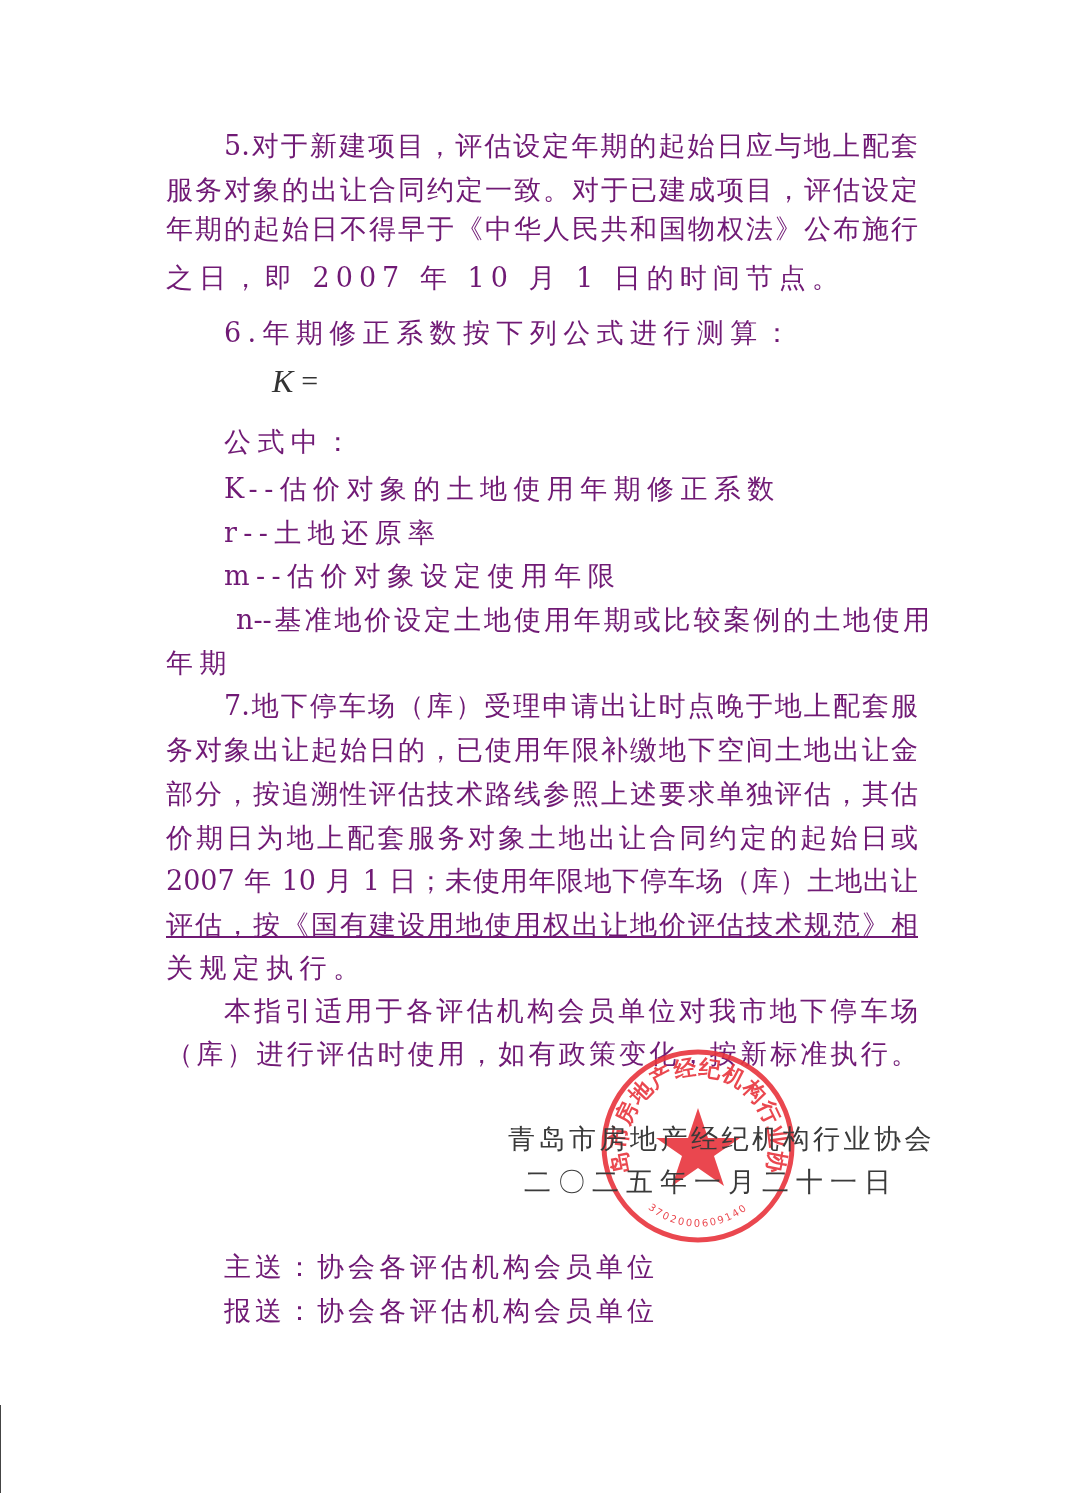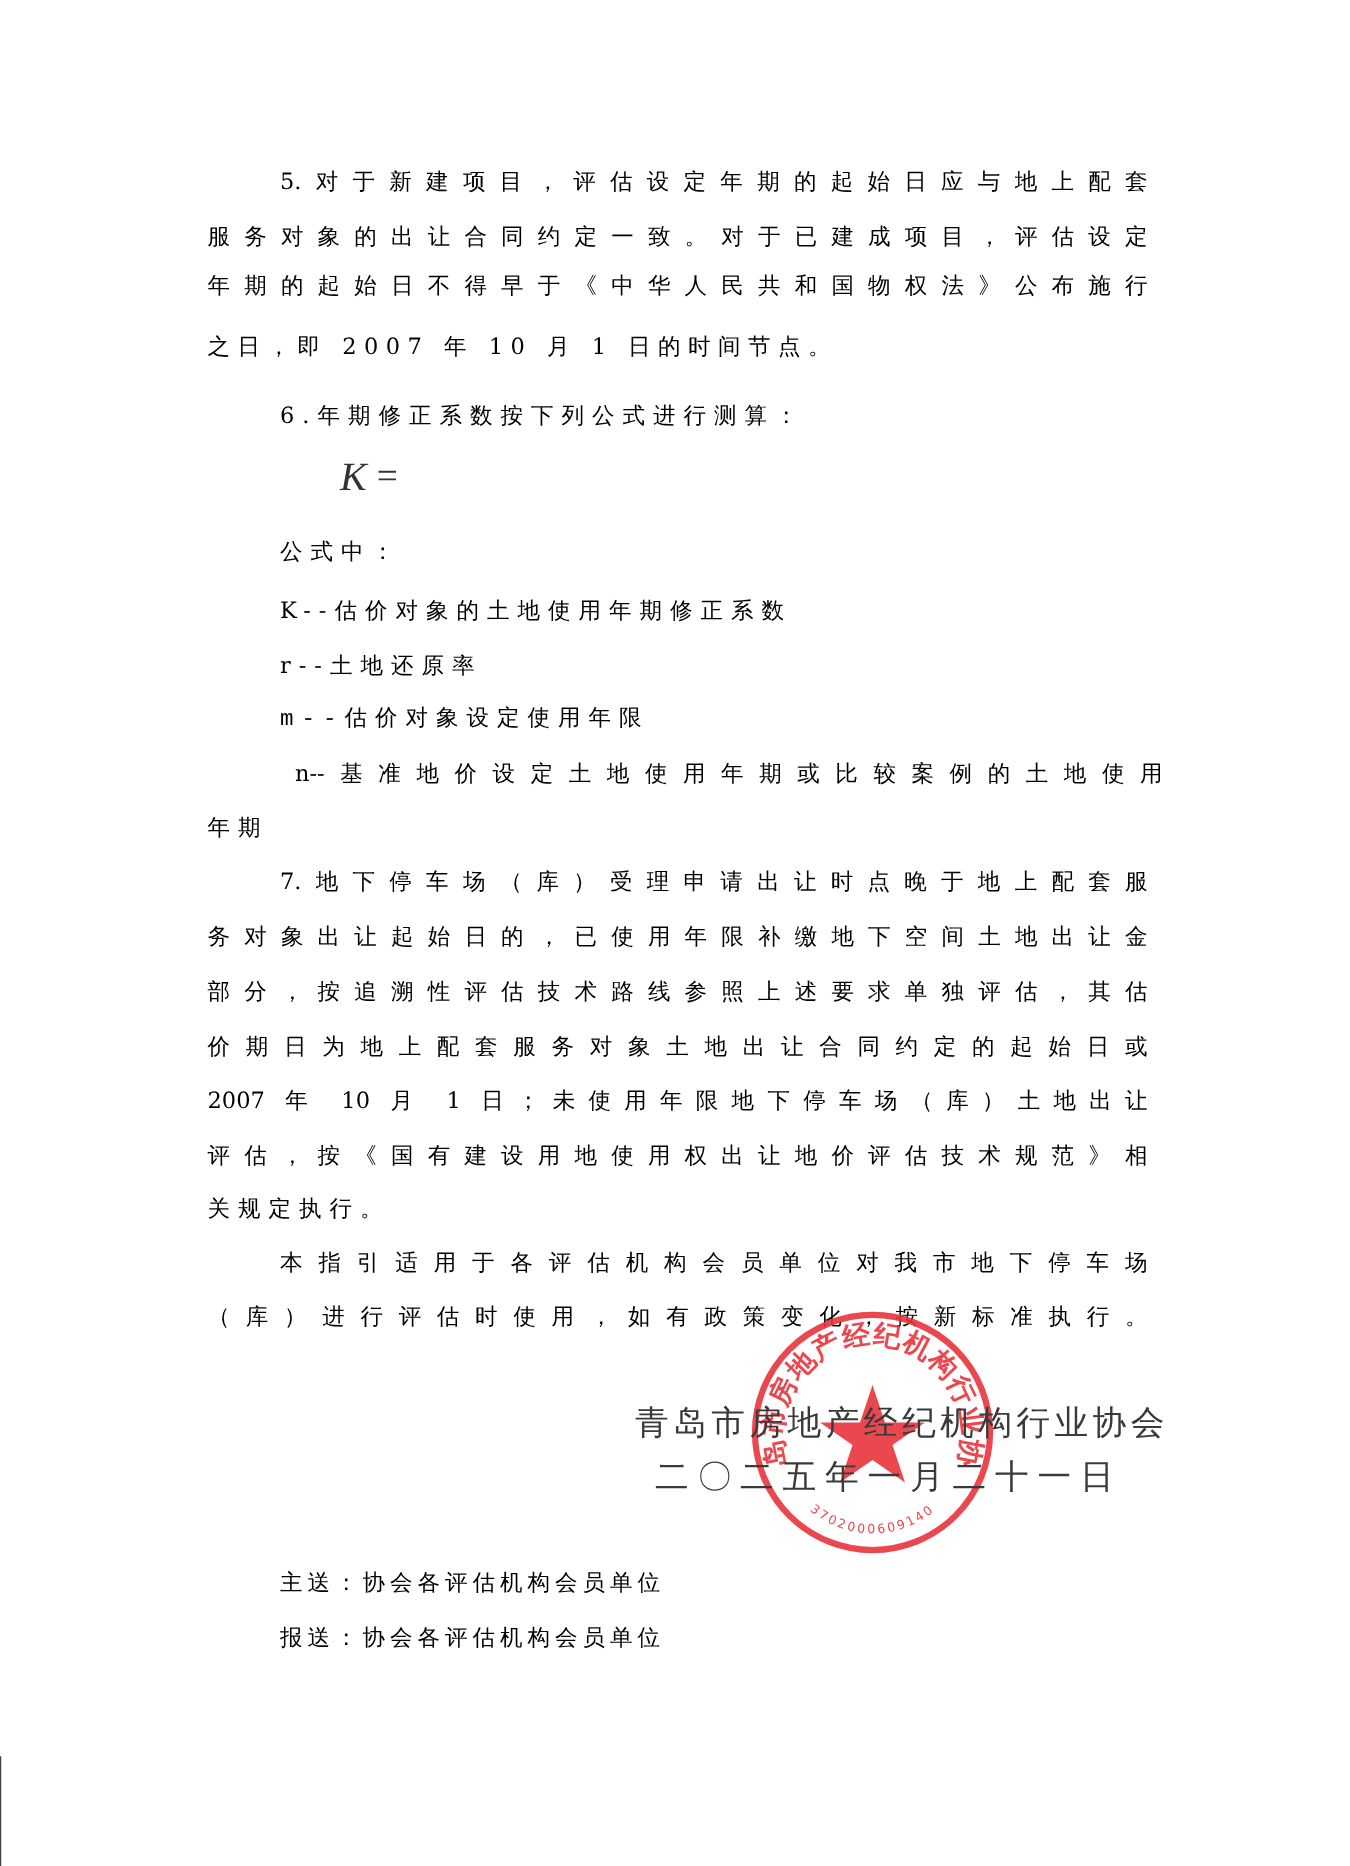--- a/index.html
+++ b/index.html
@@ -20,25 +20,25 @@
       left: 0;
       top: 1405px;
       width: 1px;
       height: 88px;
       background: #444;
     }
     .line {
       position: absolute;
       left: 166px;
       width: 752px;
-      font-size: 18px;
+      font-size: 27px;
       line-height: 30px;
       white-space: nowrap;
       letter-spacing: 6.4px;
-      color: #000000;
+      color: #701a75;
     }
     .indent { left: 224px; width: 694px; }
     .justify {
       text-align: justify;
       text-align-last: justify;
       letter-spacing: 0;
     }
     .formula {
       position: absolute;
       left: 272px;
@@ -107,30 +107,30 @@
 <div class="line indent" style="top:318px;">6.年期修正系数按下列公式进行测算：</div>
 
 <div class="formula">
   <span class="K">K</span>
   <span class="eq">=</span>
 </div>
 
 <div class="line indent" style="top:427px;">公式中：</div>
 <div class="line indent" style="top:474px;">K--估价对象的土地使用年期修正系数</div>
 <div class="line indent" style="top:518px;">r--土地还原率</div>
-<div class="line indent" style="top:561px;font-family:Liberation Mono, monospace;">m--估价对象设定使用年限</div>
+<div class="line indent" style="top:561px;">m--估价对象设定使用年限</div>
 <div class="line indent justify" style="top:605px;margin-left:12px;">n--基准地价设定土地使用年期或比较案例的土地使用</div>
 <div class="line" style="top:648px;">年期</div>
 
 <div class="line indent justify" style="top:691px;">7.地下停车场（库）受理申请出让时点晚于地上配套服</div>
 <div class="line justify" style="top:735px;">务对象出让起始日的，已使用年限补缴地下空间土地出让金</div>
 <div class="line justify" style="top:779px;">部分，按追溯性评估技术路线参照上述要求单独评估，其估</div>
 <div class="line justify" style="top:823px;">价期日为地上配套服务对象土地出让合同约定的起始日或</div>
 <div class="line justify" style="top:866px;">2007 年 10 月 1 日；未使用年限地下停车场（库）土地出让</div>
-<div class="line justify" style="top:910px;">评估，按《国有建设用地使用权出让地价评估技术规范》相</div>
+<div class="line justify" style="top:910px;text-decoration:underline;">评估，按《国有建设用地使用权出让地价评估技术规范》相</div>
 <div class="line" style="top:953px;">关规定执行。</div>
 
 <div class="line indent justify" style="top:996px;">本指引适用于各评估机构会员单位对我市地下停车场</div>
 <div class="line justify" style="top:1039px;">（库）进行评估时使用，如有政策变化，按新标准执行。</div>
 
 <svg class="seal" viewBox="0 0 200 200">
   <defs>
     <path id="sealArc" d="M 30 118 A 72 72 0 1 1 170 118"></path>
     <path id="codeArc" d="M 38 150 A 78 78 0 0 0 162 150"></path>
   </defs>

